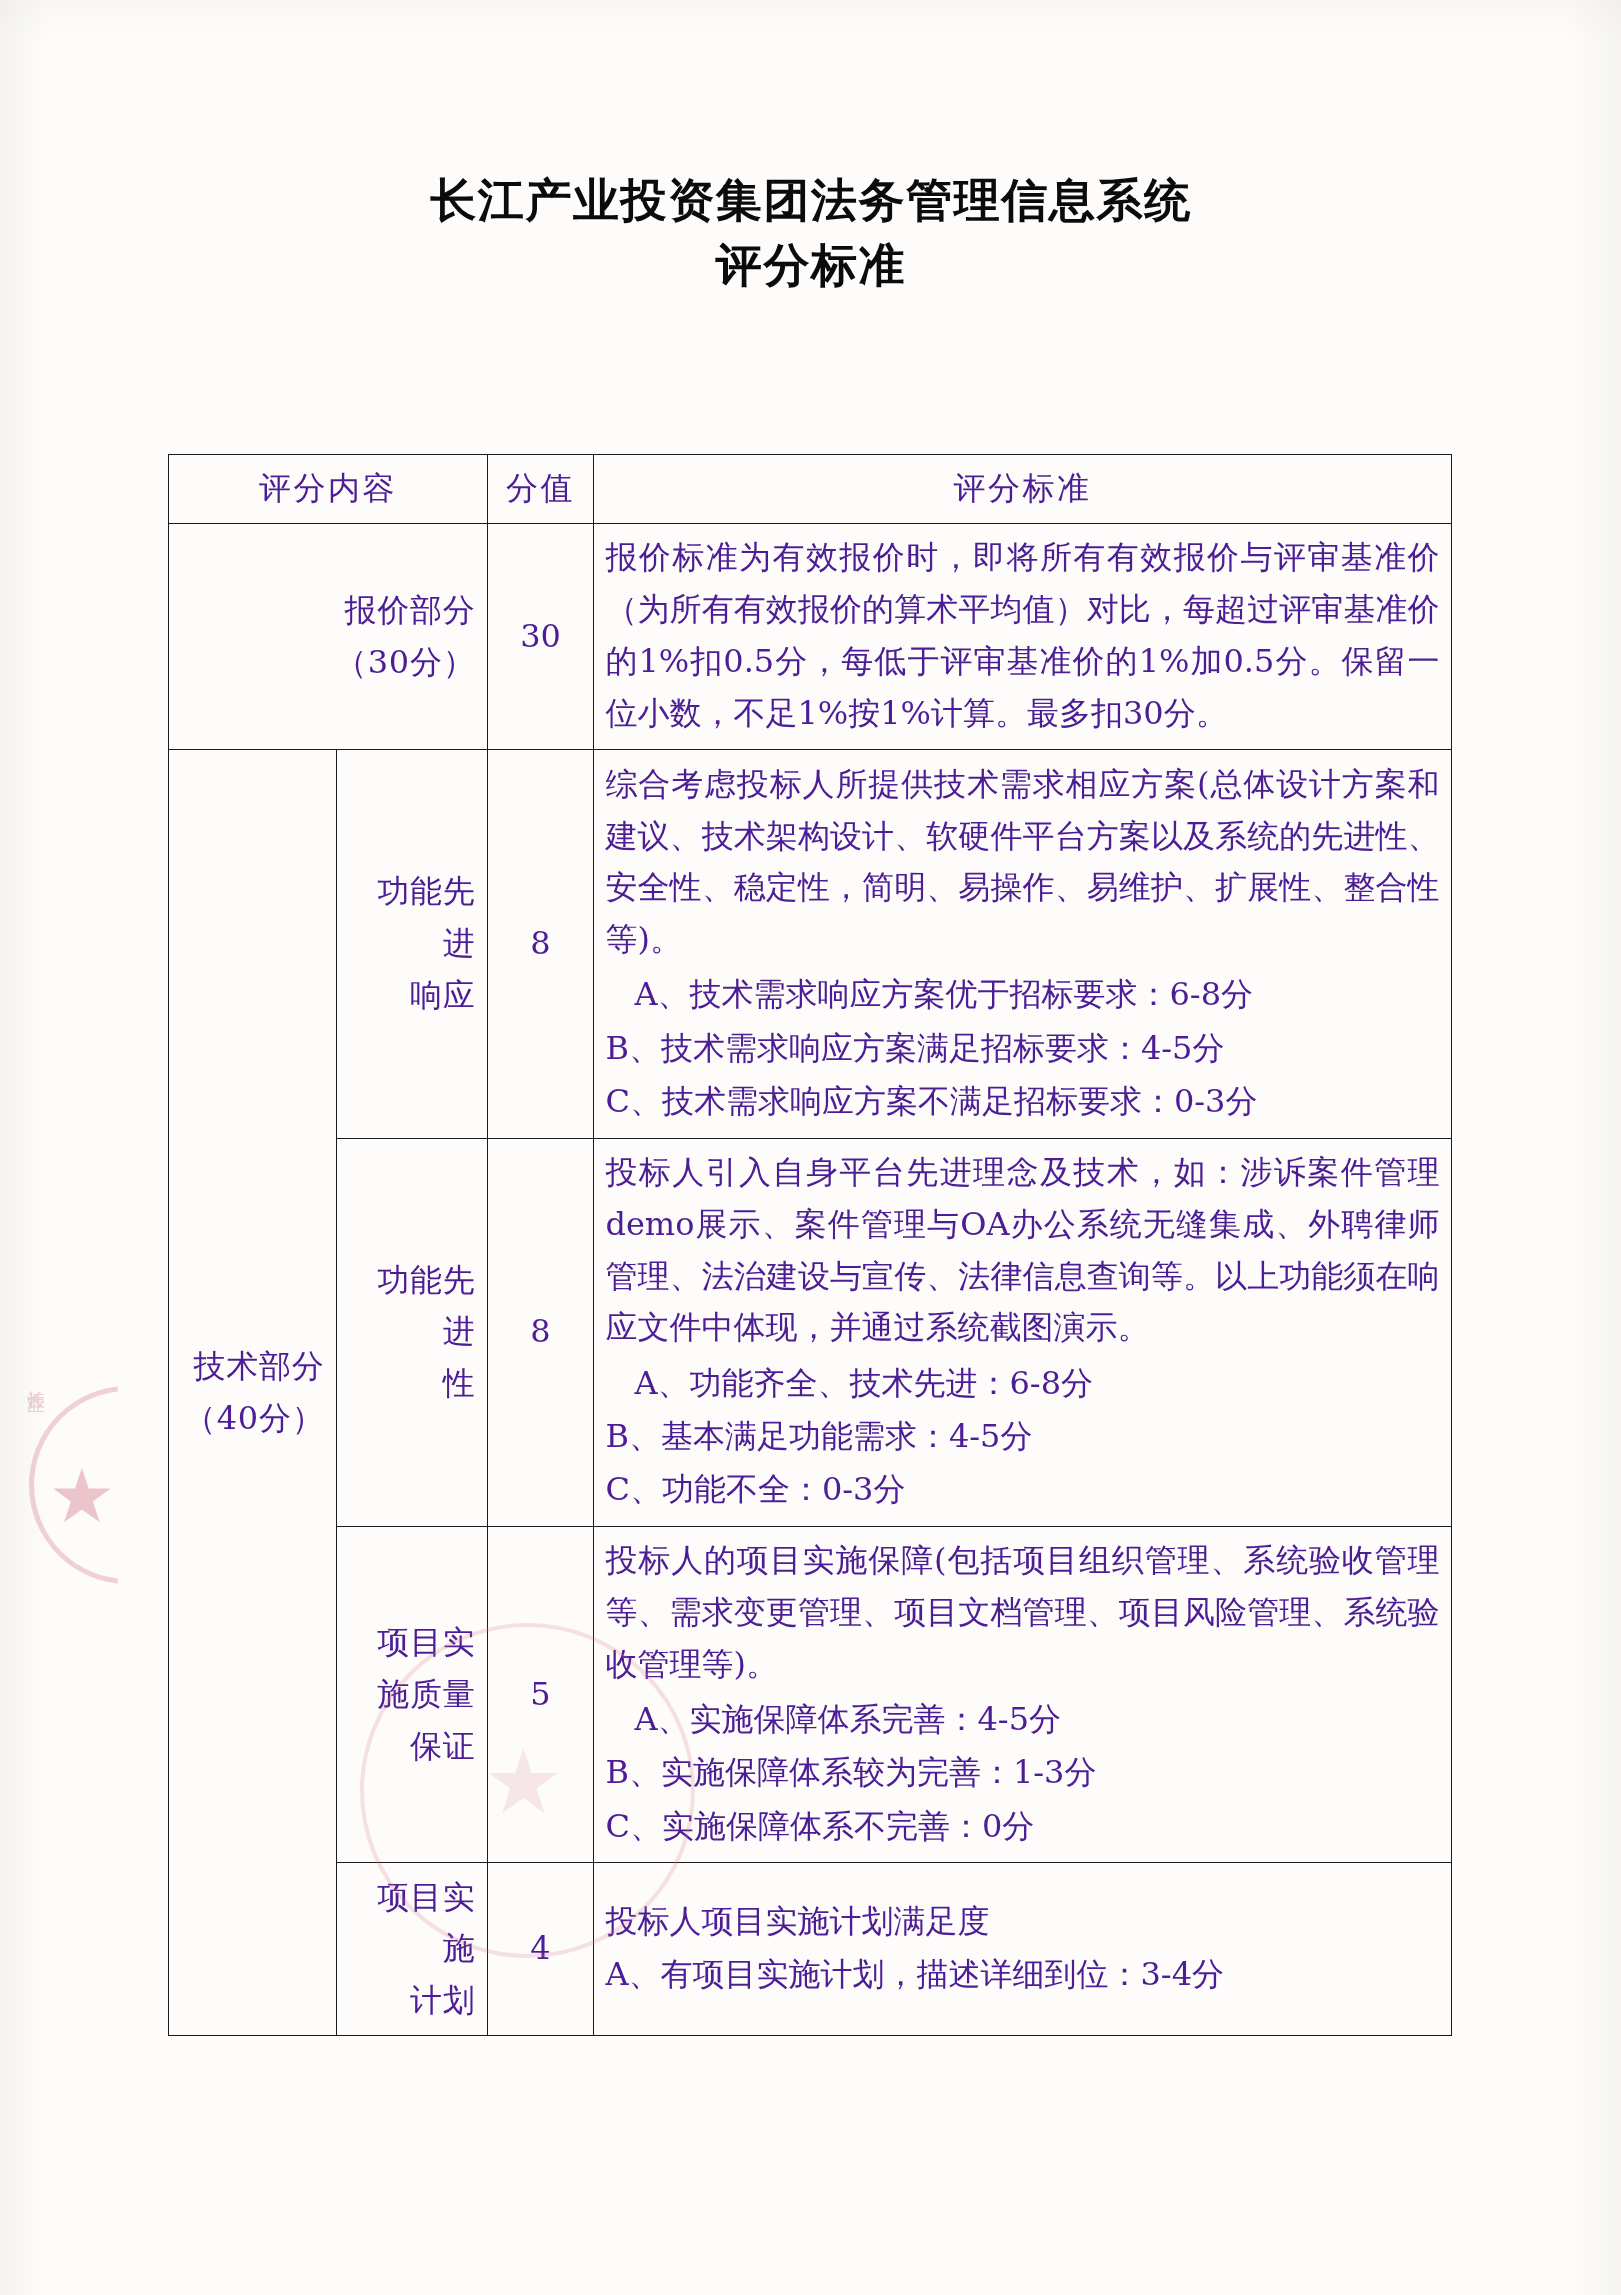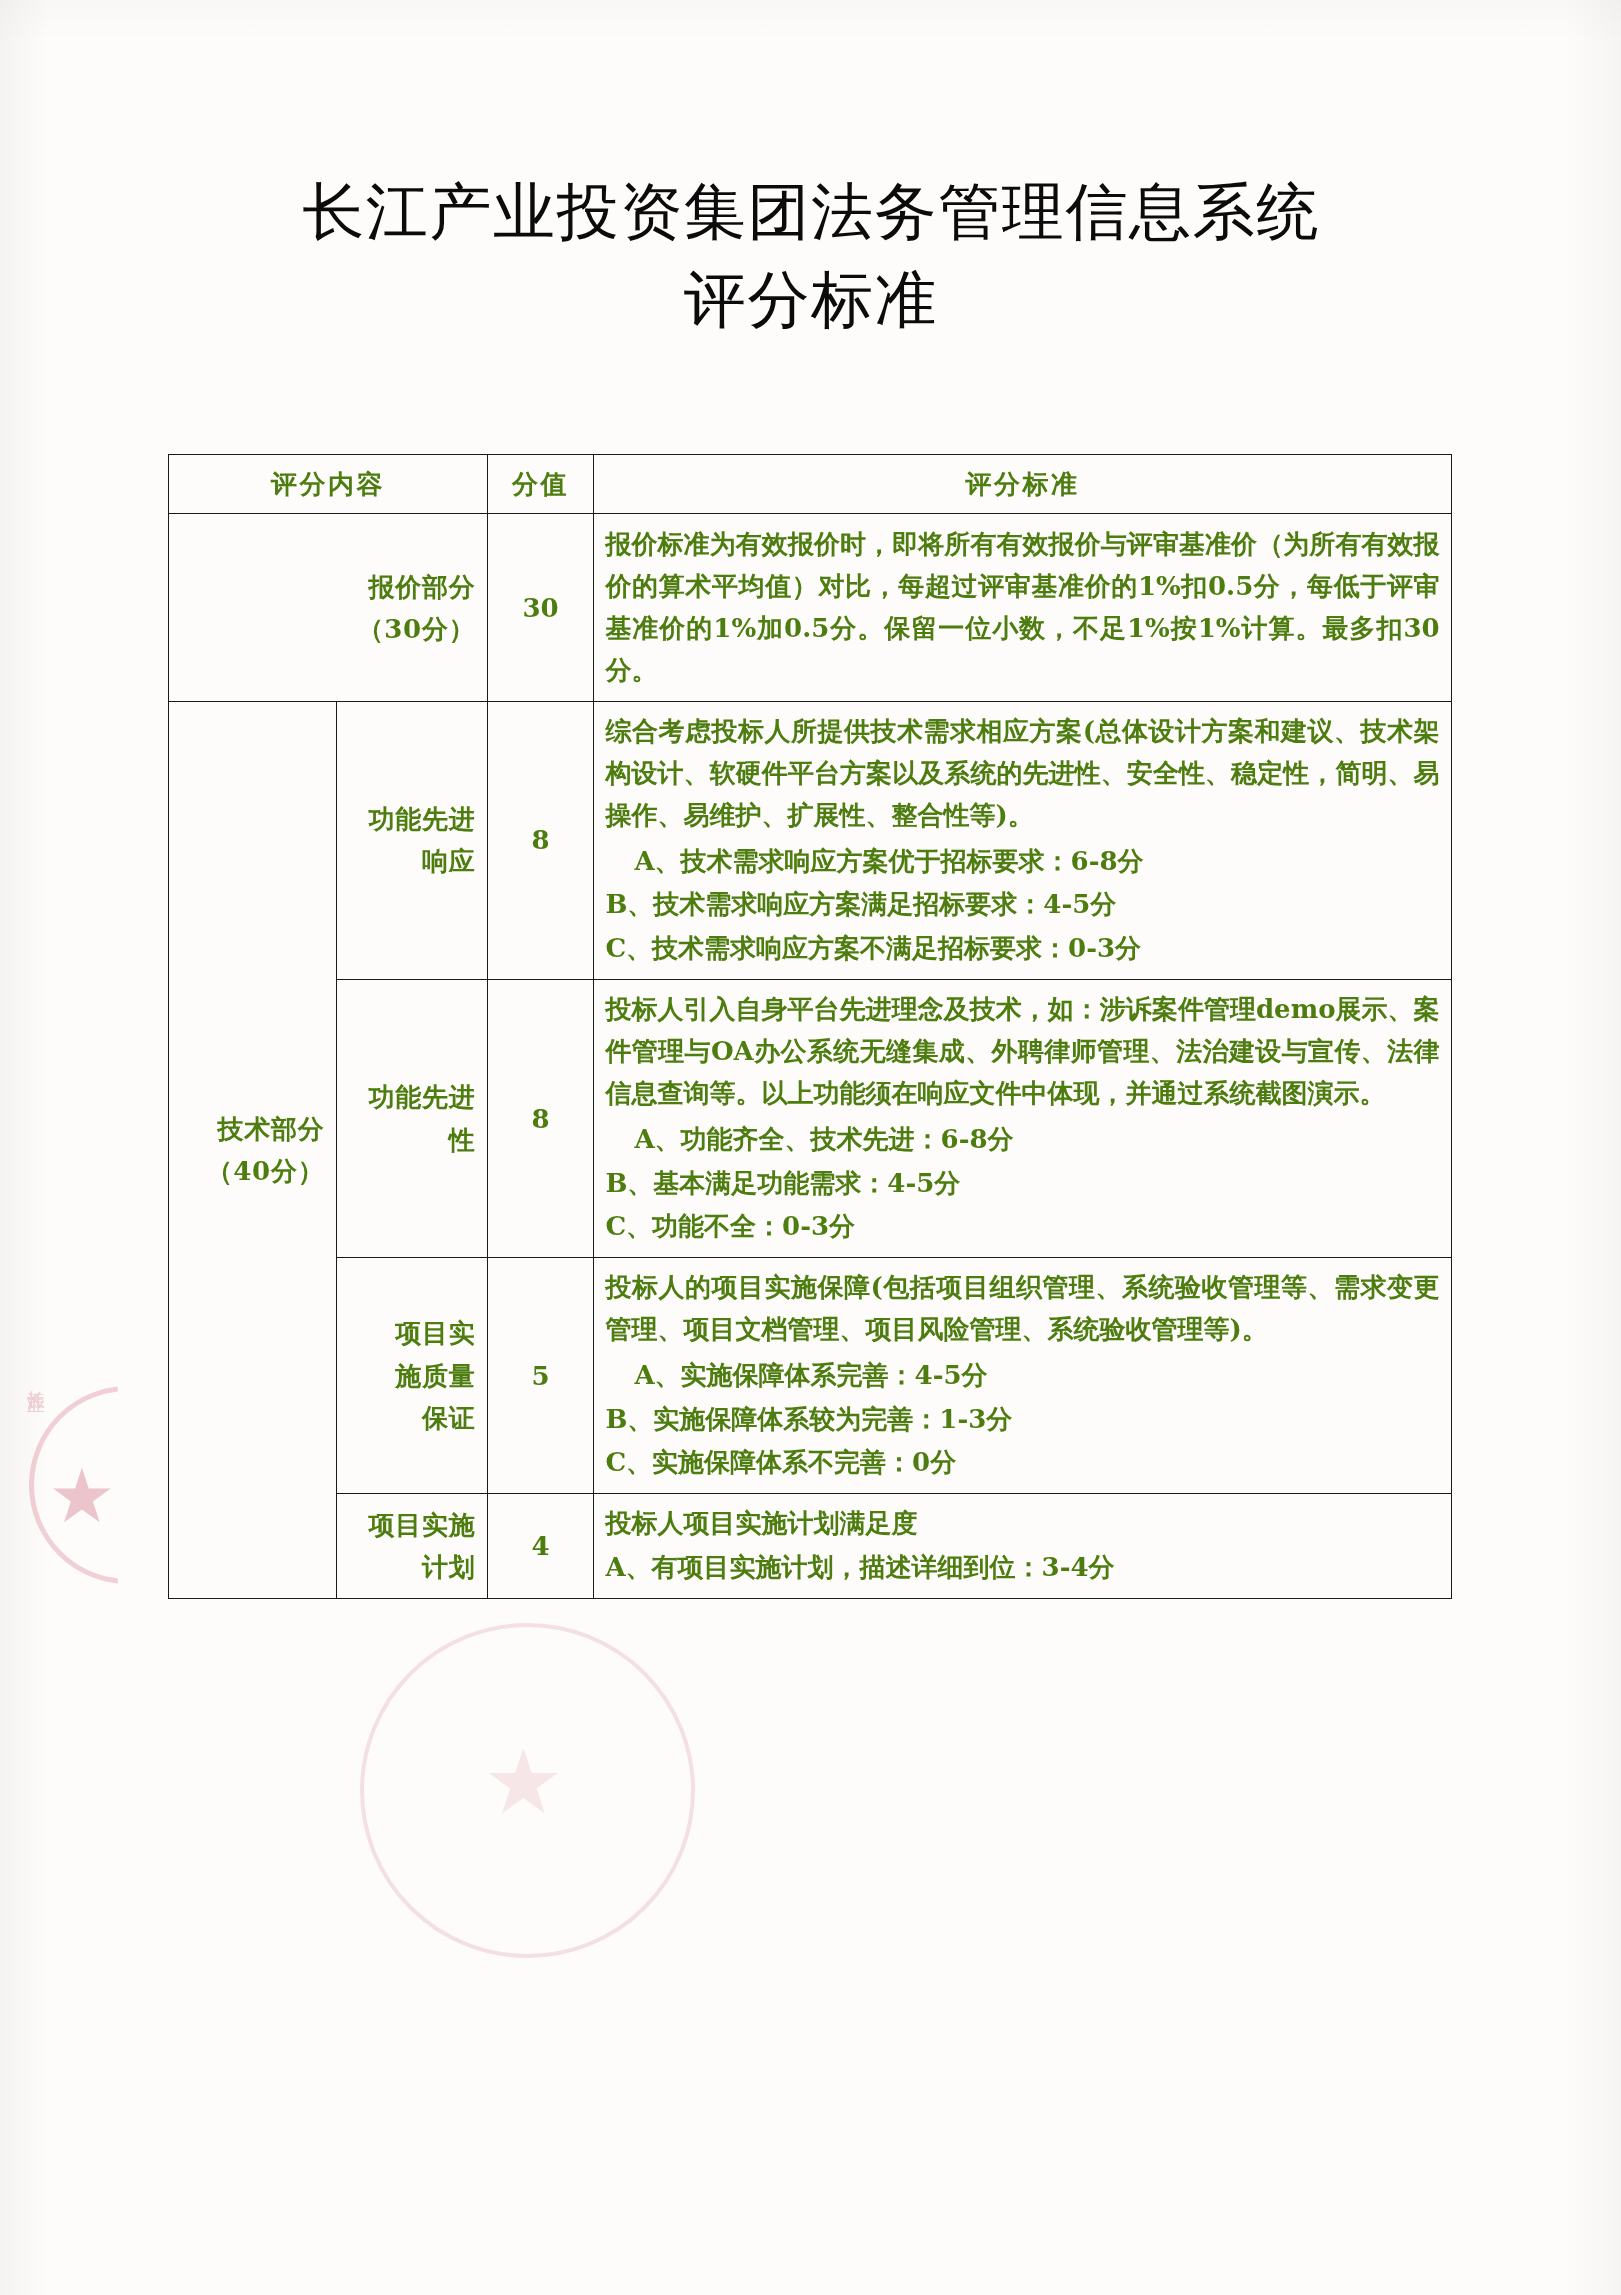--- a/index.html
+++ b/index.html
@@ -36,22 +36,22 @@
 
   .title-block {
     position: absolute;
     top: 168px;
     left: 0;
     width: 100%;
     text-align: center;
     line-height: 1.42;
   }
   .title-line {
-    font-size: 62px;
-    font-weight: normal;
+    font-size: 46px;
+    font-weight: bold;
     letter-spacing: 1.6px;
     color: #0b0b0b;
     font-family: "DejaVu Sans", "Liberation Sans", sans-serif;
   }
 
   .table-wrap {
     position: absolute;
     top: 454px;
     left: 168px;
     width: 1284px;
@@ -59,24 +59,24 @@
 
   table.score {
     border-collapse: collapse;
     width: 100%;
     table-layout: fixed;
   }
   table.score td, table.score th {
     border: 1.6px solid #1a1a1a;
     vertical-align: middle;
     padding: 8.2px 11.4px;
-    font-size: 26px;
+    font-size: 32px;
     line-height: 1.62;
-    color: #4d7c0f;
-    font-weight: bold;
+    color: #4c1d95;
+    font-weight: normal;
   }
 
   col.c-content { width: 168px; }
   col.c-sub     { width: 151px; }
   col.c-score   { width: 106px; }
   col.c-std     { width: auto; }
 
   .hdr {
     text-align: center;
     font-size: 26px;

